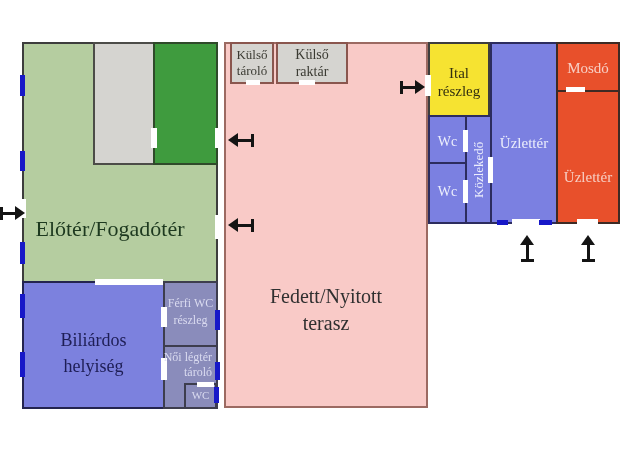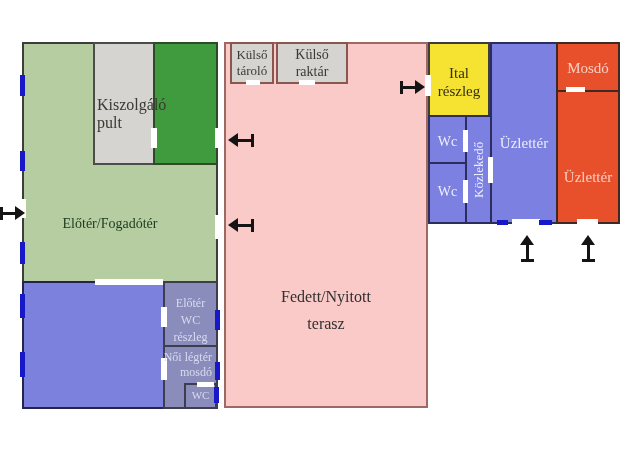--- a/index.html
+++ b/index.html
@@ -25,30 +25,30 @@
   #box-tarolo{left:230px;top:42px;width:44px;height:42px;background:#d5d4d0;border-color:#8a564e;}
   #box-raktar{left:276px;top:42px;width:72px;height:42px;background:#d5d4d0;border-color:#8a564e;}
   #room-ital{left:428px;top:42px;width:62px;height:75px;background:#f6e331;}
   #room-wc1{left:428px;top:115px;width:39px;height:49px;background:#7b80e1;border-color:#2c2c5e;}
   #room-wc2{left:428px;top:162px;width:39px;height:62px;background:#7b80e1;border-color:#2c2c5e;}
   #room-koz{left:465px;top:115px;width:27px;height:109px;background:#7b80e1;border-color:#2c2c5e;}
   #room-uzb{left:490px;top:42px;width:68px;height:182px;background:#7b80e1;border-color:#2c2c5e;}
   #room-red{left:556px;top:42px;width:64px;height:182px;background:#e8502b;border-color:#3d2a24;}
   #sub-mosdo{position:absolute;left:0;top:0;width:100%;height:46px;border-bottom:2px solid #3d2a24;}
   
-  #lbl-eloter{left:30px;top:216px;width:160px;font-size:14px;color:#1d391f;}
+  #lbl-eloter{left:30px;top:216px;width:160px;font-size:22px;color:#1d391f;}
   #lbl-pult{left:97px;top:96px;font-size:16px;line-height:18px;color:#3a3a32;}
   #lbl-hth{left:153px;top:73px;width:65px;font-size:15px;line-height:16px;color:#e2f2da;}
   #lbl-biliard{left:30px;top:327px;width:127px;font-size:18px;line-height:26px;color:#1e1e55;}
   #lbl-ferfi{left:165px;top:295px;width:51px;font-size:12px;line-height:17px;color:#dadbf0;}
   #lbl-noi{left:163px;top:350px;width:49px;font-size:12px;line-height:15px;color:#dadbf0;text-align:right;}
   #lbl-wcbox{left:184px;top:389px;width:33px;font-size:11px;color:#dadbf0;}
   #lbl-tarolo{left:230px;top:47px;width:44px;font-size:13px;line-height:16px;color:#3a3a32;}
   #lbl-raktar{left:276px;top:46px;width:72px;font-size:14px;line-height:17px;color:#3a3a32;}
-  #lbl-terasz{left:244px;top:283px;width:164px;font-size:16px;line-height:27px;color:#303030;}
+  #lbl-terasz{left:244px;top:283px;width:164px;font-size:20px;line-height:27px;color:#303030;}
   #lbl-ital{left:428px;top:64px;width:62px;font-size:15px;line-height:18px;color:#333010;}
   #lbl-wc1{left:428px;top:134px;width:39px;font-size:14px;color:#eceefc;}
   #lbl-wc2{left:428px;top:184px;width:39px;font-size:14px;color:#eceefc;}
   #lbl-koz{left:465px;top:115px;width:27px;height:109px;display:flex;align-items:center;justify-content:center;
            writing-mode:vertical-rl;transform:rotate(180deg);font-size:13px;color:#eceefc;}
   #lbl-uzb{left:490px;top:135px;width:68px;font-size:15px;color:#eceefc;}
   #lbl-mosdo{left:556px;top:60px;width:64px;font-size:15px;color:#f7cfc5;}
   #lbl-uzred{left:556px;top:169px;width:64px;font-size:15px;color:#f7cfc5;}
   #caption{left:452px;top:296px;width:180px;font-size:28px;line-height:36px;color:#111111;}
   
@@ -148,26 +148,26 @@
       <span class="head"></span>
       <span class="bar"></span>
     </div>
   <div class="arrow up" style="left:581px;top:235px;">
       <span class="shaft"></span>
       <span class="head"></span>
       <span class="bar"></span>
     </div>
 
   <div class="lbl center" id="lbl-eloter">Előtér/Fogadótér</div>
-  <div class="lbl" id="lbl-pult">Kiszolgáló
-pult</div>
-  <div class="lbl center" id="lbl-ferfi">Előtér WC
+  <div class="lbl center" id="lbl-biliard">Biliárdos
+helyiség</div>
+  <div class="lbl center" id="lbl-ferfi">Férfi WC
 részleg</div>
   <div class="lbl" id="lbl-noi">Női légtér
-mosdó</div>
+tároló</div>
   <div class="lbl center" id="lbl-wcbox">WC</div>
   <div class="lbl center" id="lbl-tarolo">Külső
 tároló</div>
   <div class="lbl center" id="lbl-raktar">Külső
 raktár</div>
   <div class="lbl center" id="lbl-terasz">Fedett/Nyitott
 terasz</div>
   <div class="lbl center" id="lbl-ital">Ital
 részleg</div>
   <div class="lbl center" id="lbl-wc1">Wc</div>

